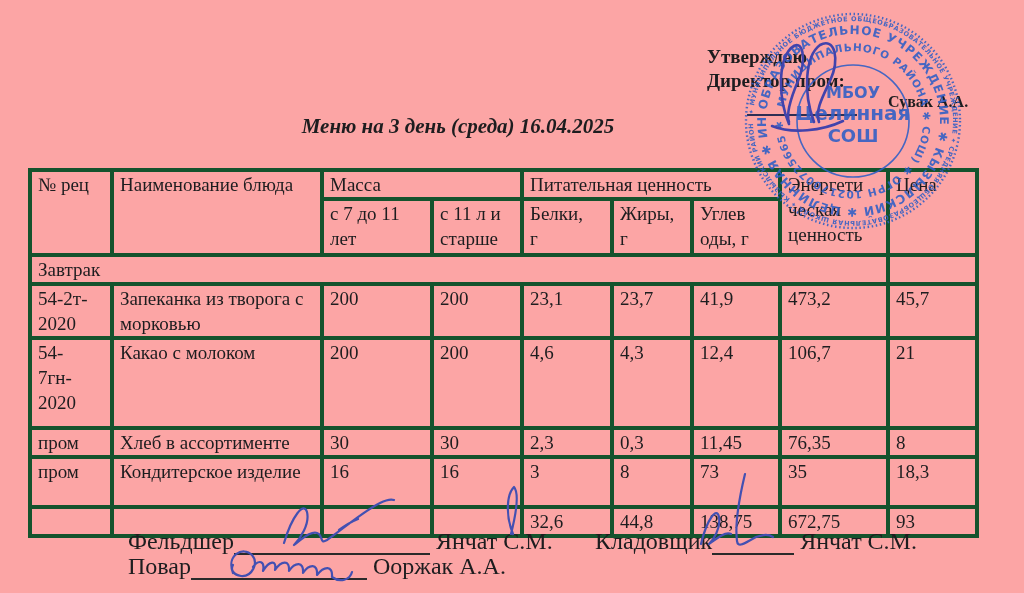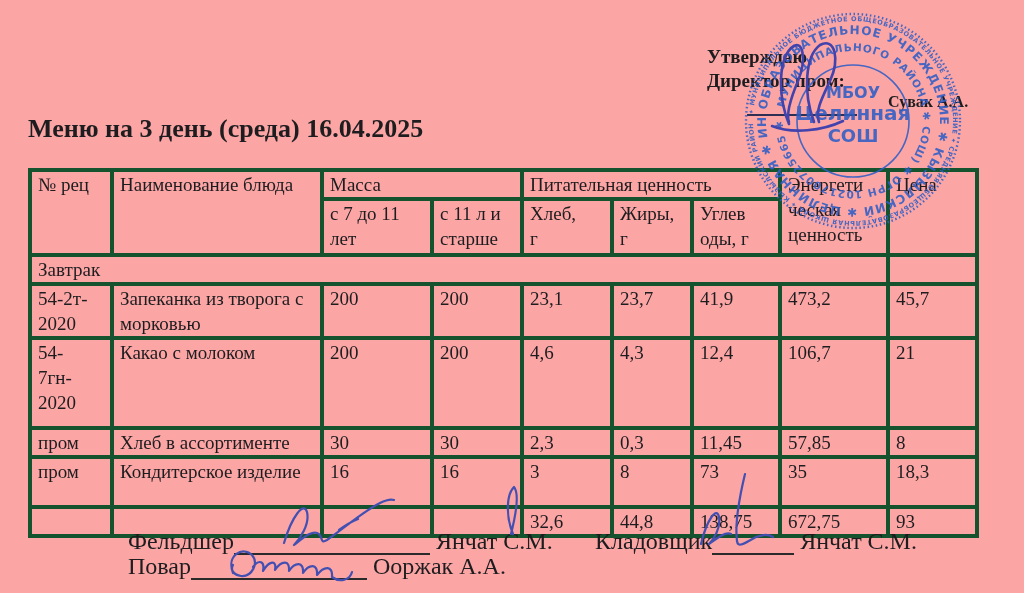--- a/index.html
+++ b/index.html
@@ -7,21 +7,21 @@
     position:relative;
     width:1024px;height:593px;
     background:#fca5a5;
     overflow:hidden;
     font-family:"Liberation Serif", serif;
     color:#1d1d1f;
   }
   
   .doc-title{
     position:absolute;left:28px;top:114px;width:860px;
-    text-align:left;font-size:26px;font-weight:bold;
+    text-align:center;font-size:21px;font-weight:bold;font-style:italic;
   }
   
   .approval{
     position:absolute;left:707px;top:45px;
     font-size:19px;font-weight:bold;line-height:24px;
   }
   .signer-name{
     position:absolute;left:888px;top:93px;
     font-size:16px;font-weight:bold;
   }
@@ -96,21 +96,21 @@
       <th colspan="2">Масса</th>
       <th colspan="3">Питательная ценность</th>
       <th rowspan="2">Энергети
 ческая
 ценность</th>
       <th rowspan="2">Цена</th>
     </tr>
     <tr class="h2">
       <th>с 7 до 11 лет</th>
       <th>с 11 л и старше</th>
-      <th>Хлеб,
+      <th>Белки,
 г</th>
       <th>Жиры,
 г</th>
       <th>Углев
 оды, г</th>
     </tr>
     <tr class="section-row">
       <td colspan="8" class="bold">Завтрак</td>
       <td></td>
     </tr>
@@ -140,21 +140,21 @@
       <td>21</td>
     </tr>
     <tr class="table-row r2">
       <td>пром</td>
       <td>Хлеб в ассортименте</td>
       <td>30</td>
       <td>30</td>
       <td>2,3</td>
       <td>0,3</td>
       <td>11,45</td>
-      <td>57,85</td>
+      <td>76,35</td>
       <td>8</td>
     </tr>
     <tr class="table-row r3">
       <td>пром</td>
       <td>Кондитерское изделие</td>
       <td>16</td>
       <td>16</td>
       <td>3</td>
       <td>8</td>
       <td>73</td>

